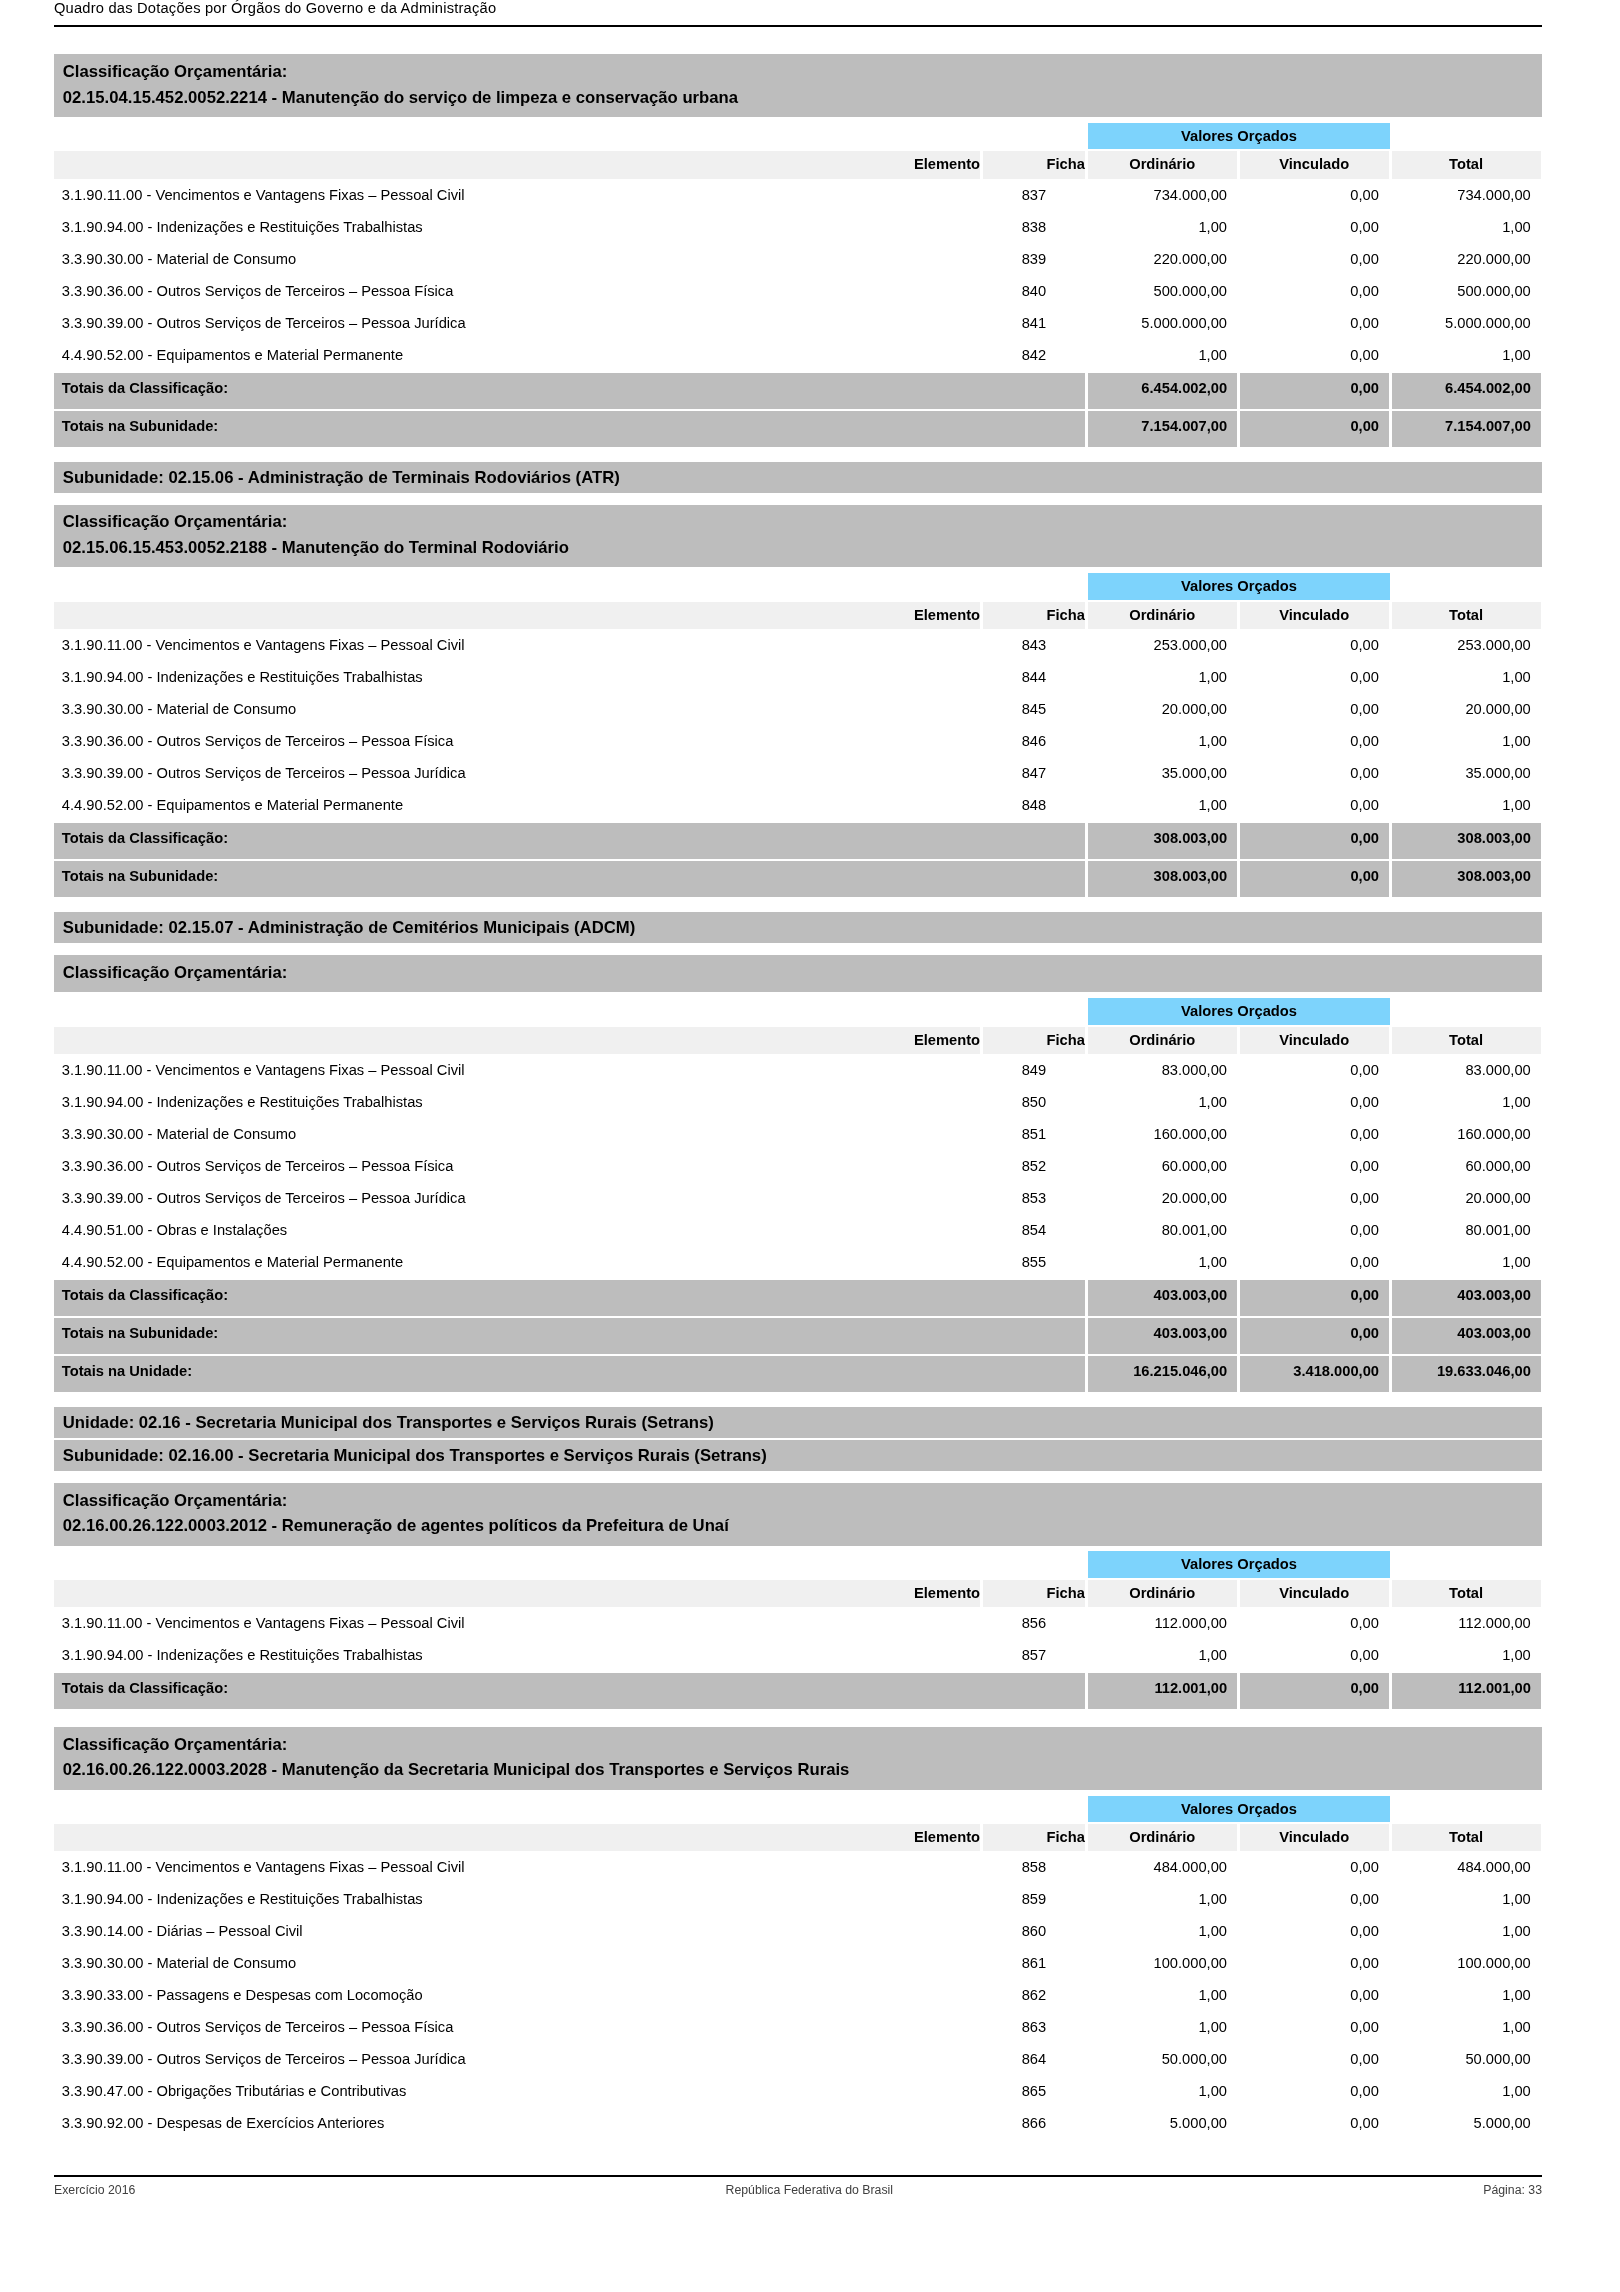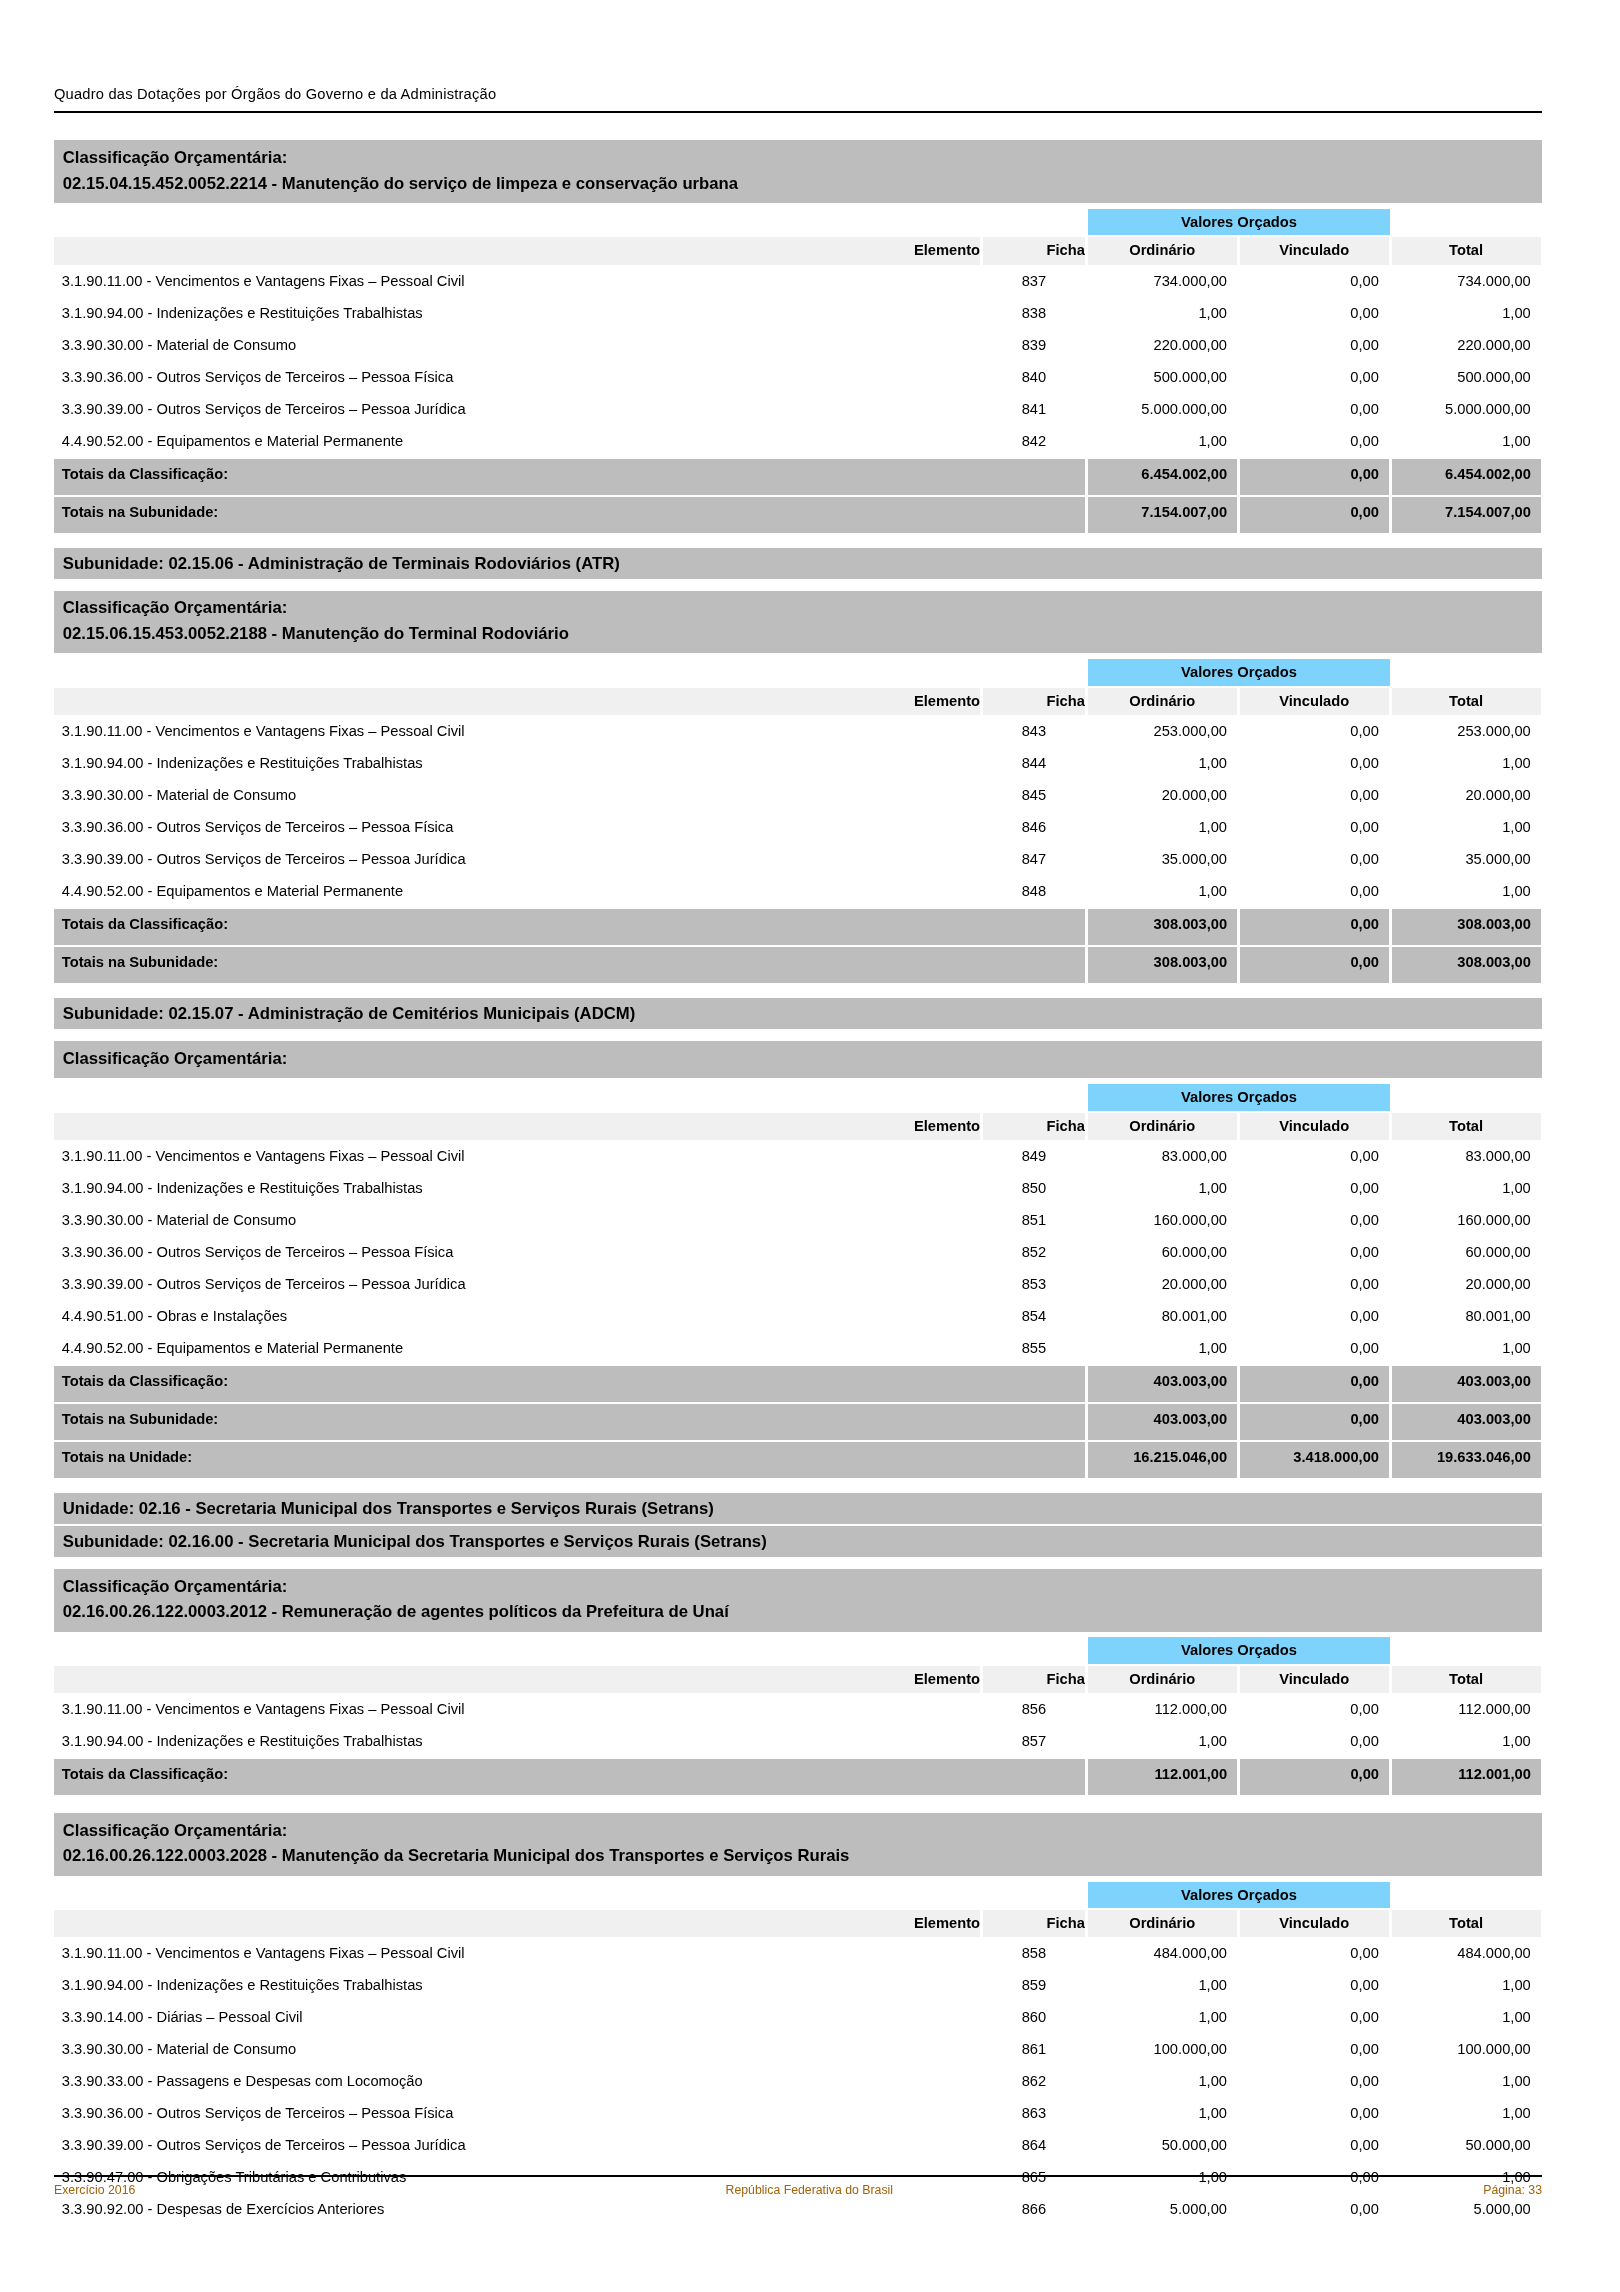--- a/index.html
+++ b/index.html
@@ -8,21 +8,21 @@
     position:relative;
     width:1620px;
     height:2293px;
     background:#ffffff;
     font-family:"Liberation Sans", sans-serif;
     color:#000;
     overflow:hidden;
   }
   .content { position:absolute; left:54px; top:0; width:1488px; }
 
-  .doc-title { padding-top:86px; font-size:14.7px; font-weight:400; letter-spacing:0.2px; }
+  .doc-title { font-size:14.7px; font-weight:400; letter-spacing:0.2px; }
   .doc-rule { margin-top:8.8px; border-top:2.9px solid #000; }
 
   
   .bar { background:#bdbdbd; width:100%; font-weight:bold; }
   .bar-2line { padding:4.9px 8.8px 6.9px 8.8px; font-size:16.7px; line-height:25.5px; }
   .bar-1line { height:31px; line-height:31px; padding:0 8.8px; font-size:16.7px; }
 
   .mt28 { margin-top:27.4px; }
   .mt18 { margin-top:17.6px; }
   .mt12 { margin-top:11.8px; }
@@ -51,21 +51,21 @@
   .c-total-label { width:1031px; padding-left:7.8px; text-align:left; }
   .thead-row .c-num { text-align:center; padding-right:0; }
 
   
   .doc-footer {
     position:absolute; left:54px; top:2175px; width:1488px;
     border-top:2px solid #000;
   }
   .doc-footer .foot-line {
     display:flex; justify-content:space-between;
-    padding-top:5.9px; font-size:12.3px; color:#a16207;
+    padding-top:5.9px; font-size:12.3px; color:#404040;
   }
 </style>
 </head>
 <body>
 
 <div class="page">
   <div class="content">
 
     <div>
       <div class="doc-title">Quadro das Dotações por Órgãos do Governo e da Administração</div>

